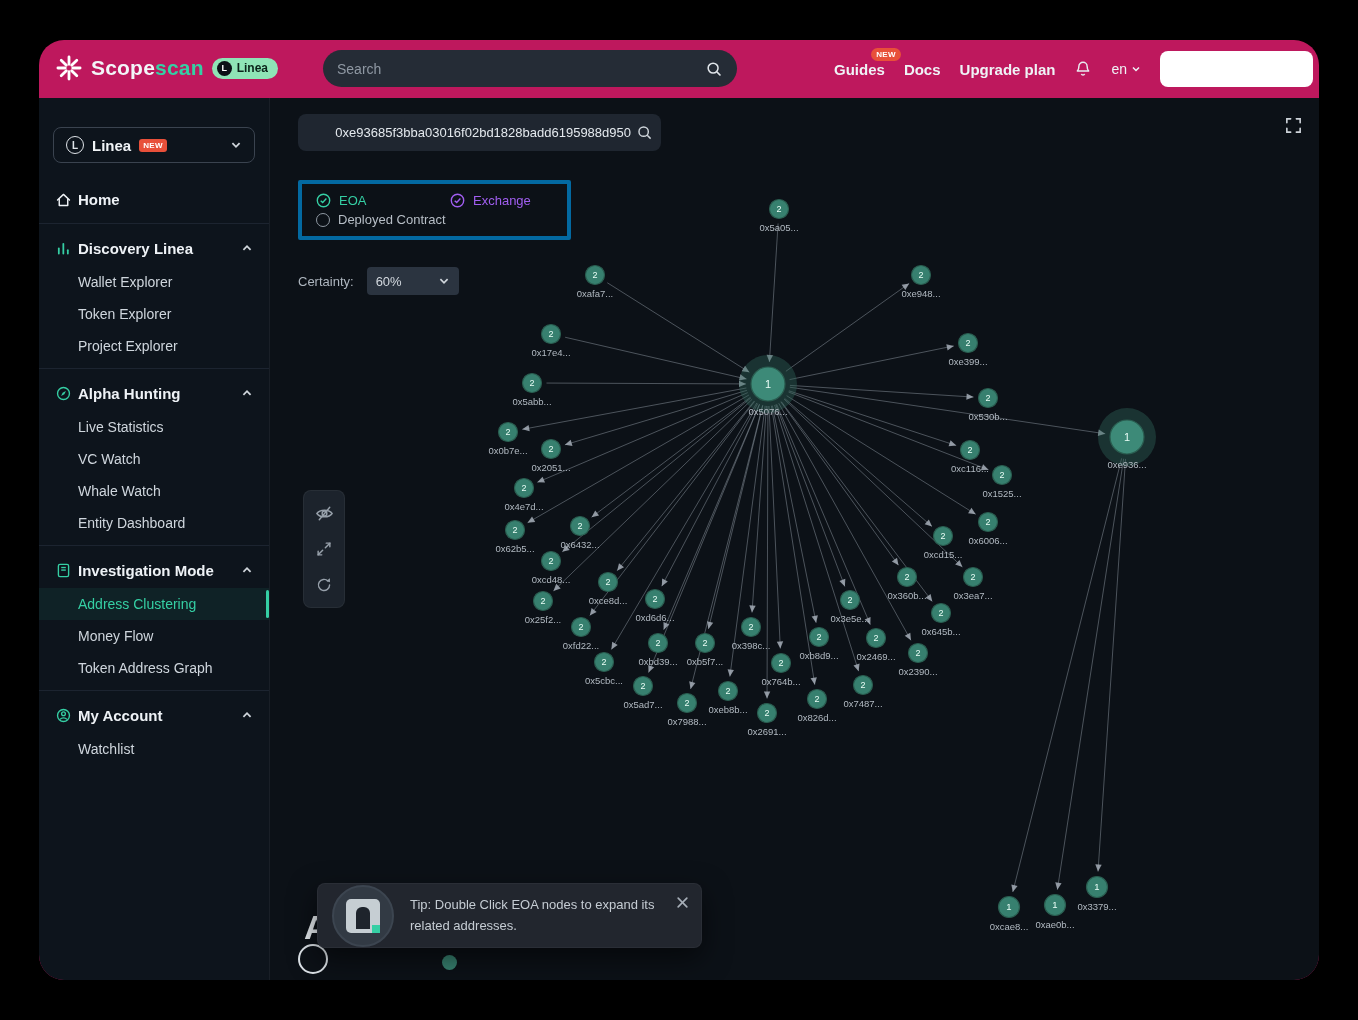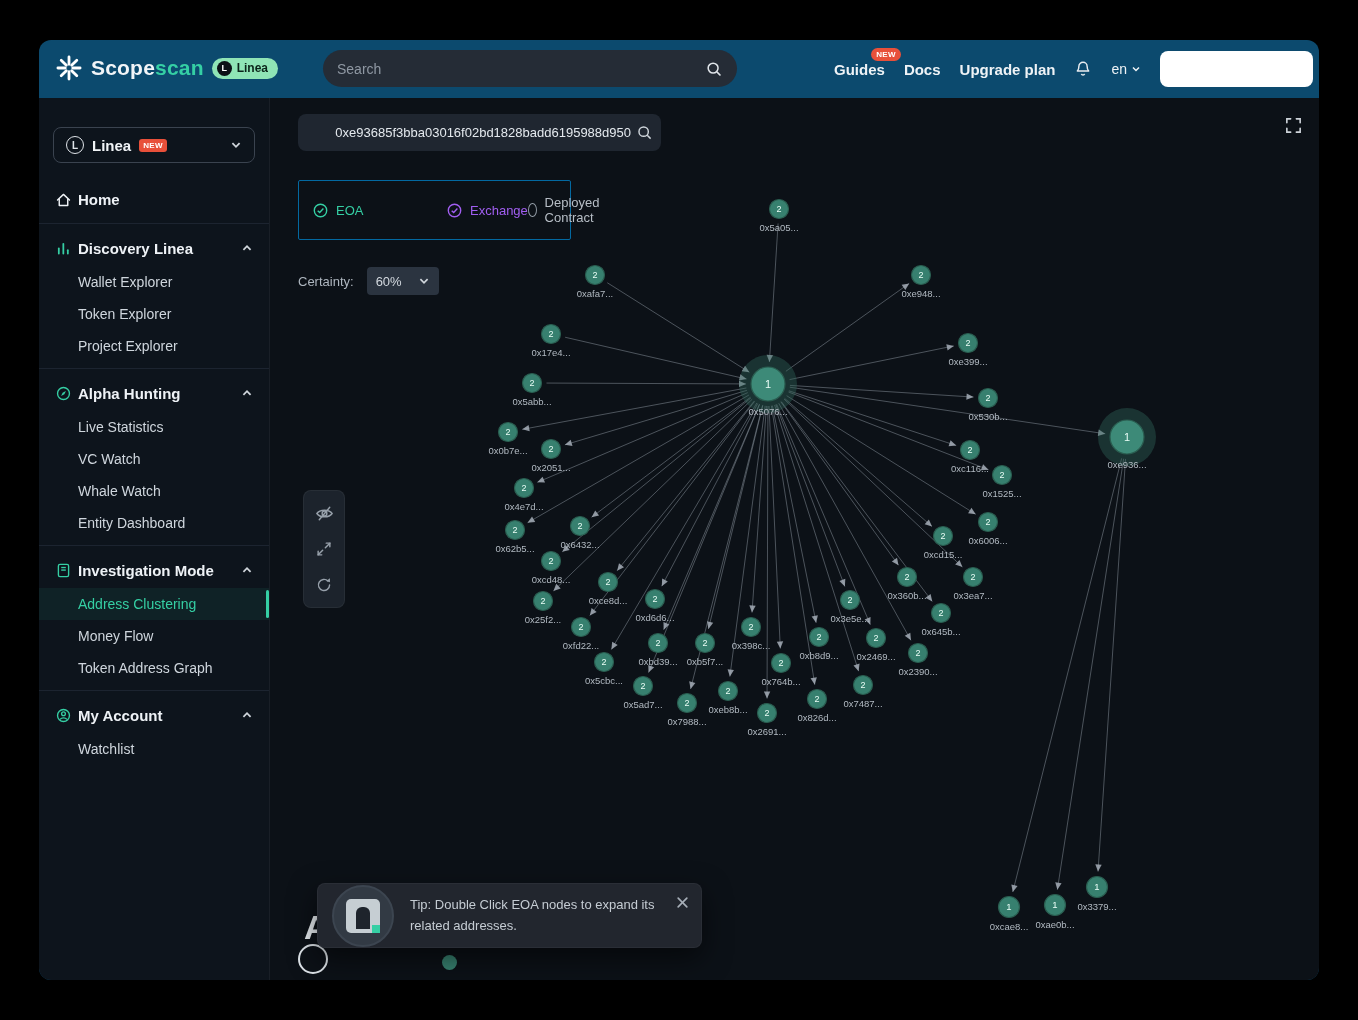--- a/index.html
+++ b/index.html
@@ -1,19 +1,19 @@
 <!DOCTYPE html>
 <html style="--accent: #35cfa4; --purple: #a15ef0; --badge-red: #e8503a; --node: #37806f;"><head>
 <meta charset="utf-8">
 <style>
   * { margin:0; padding:0; box-sizing:border-box; }
   html,body { width:1358px; height:1020px; background:#000; overflow:hidden;
               font-family:"Liberation Sans", sans-serif; }
   .app { position:absolute; left:39px; top:40px; width:1280px; height:940px;
-         background:#0c4a6e; border-radius:12px; overflow:hidden; }
+         background:#be185d; border-radius:25px; overflow:hidden; }
 
   
   .topbar { position:relative; height:58px; }
   .brand { position:absolute; left:16px; top:14px; display:flex; align-items:center; gap:8px; }
   .brand-logo { color:#fff; display:flex; }
   .brand-name { font-size:21px; font-weight:bold; color:#f2f5f8; letter-spacing:.2px; }
   .brand-name .accent { color:var(--accent,#35cfa4); }
   .net-pill { display:flex; align-items:center; gap:5px; background:#8fe4b6; color:#0b241a;
               font-size:12px; font-weight:bold; border-radius:12px; padding:3px 10px 3px 5px; }
   .net-pill .dot { width:15px; height:15px; border-radius:50%; background:#0c1016; color:#fff;
@@ -60,31 +60,31 @@
 
   
   #graph-svg { position:absolute; inset:0; width:1049px; height:882px; }
   .addr-box { position:absolute; left:28px; top:16px; width:363px; height:37px; background:#1f2630;
               border-radius:8px; display:flex; align-items:center; padding:0 30px 0 12px; z-index:4; }
   .addr-box input { flex:1; background:transparent; border:none; outline:none; color:#e4e9ee;
                     font-size:13px; font-family:inherit; white-space:nowrap; overflow:hidden;text-align:right; }
   .addr-box .mag { position:absolute; right:8px; color:#cfd5db; display:flex; cursor:pointer; }
   .fullscreen-btn { position:absolute; left:1014px; top:18px; background:none; border:none;
                     color:#ced4da; cursor:pointer; z-index:4; display:flex; }
-  .legend { position:absolute; left:28px; top:82px; width:273px; height:60px; border:1px solid #0369a1;
-            border-radius:2px; padding:9px 14px; z-index:4; display:flex; flex-direction:row; justify-content:space-between; }
+  .legend { position:absolute; left:28px; top:82px; width:273px; height:60px; border:4px solid #0369a1;
+            border-radius:2px; padding:9px 14px; z-index:4; display:flex; flex-direction:column; justify-content:space-between; }
   .legend-row { display:flex; align-items:center; }
   .legend-item { display:flex; align-items:center; gap:8px; font-size:13px; cursor:pointer; }
   .legend-item.eoa { width:134px; color:var(--accent,#35cfa4); }
   .legend-item.exch { color:var(--purple,#a15ef0); }
   .legend-item.dep { color:#b7bec6; }
   .ring { width:14px; height:14px; border-radius:50%; border:1.5px solid #8f98a2; }
   .certainty { position:absolute; left:28px; top:169px; display:flex; align-items:center; gap:13px; z-index:4; }
   .certainty .lab { color:#aeb6bf; font-size:13px; }
-  .certainty .sel { width:72px; height:28px; background:#2b3440; border-radius:4px; display:flex;
+  .certainty .sel { width:92px; height:28px; background:#2b3440; border-radius:4px; display:flex;
                     align-items:center; padding:0 9px; color:#d3d9df; font-size:13px; cursor:pointer; }
   .certainty .sel .chev { margin-left:auto; display:flex; color:#cfd5db; }
   .gtoolbar { position:absolute; left:33px; top:392px; width:42px; background:#1c232c;
               border:1px solid rgba(255,255,255,.05); border-radius:8px; z-index:4;
               display:flex; flex-direction:column; align-items:center; padding:4px 0; }
   .gtoolbar button { width:38px; height:36px; background:none; border:none; color:#97a0aa;
                      display:flex; align-items:center; justify-content:center; cursor:pointer; }
 
   
   .bg-letter { position:absolute; left:34px; top:810px; font-size:34px; font-weight:bold; color:#e8edf1; z-index:1; }

